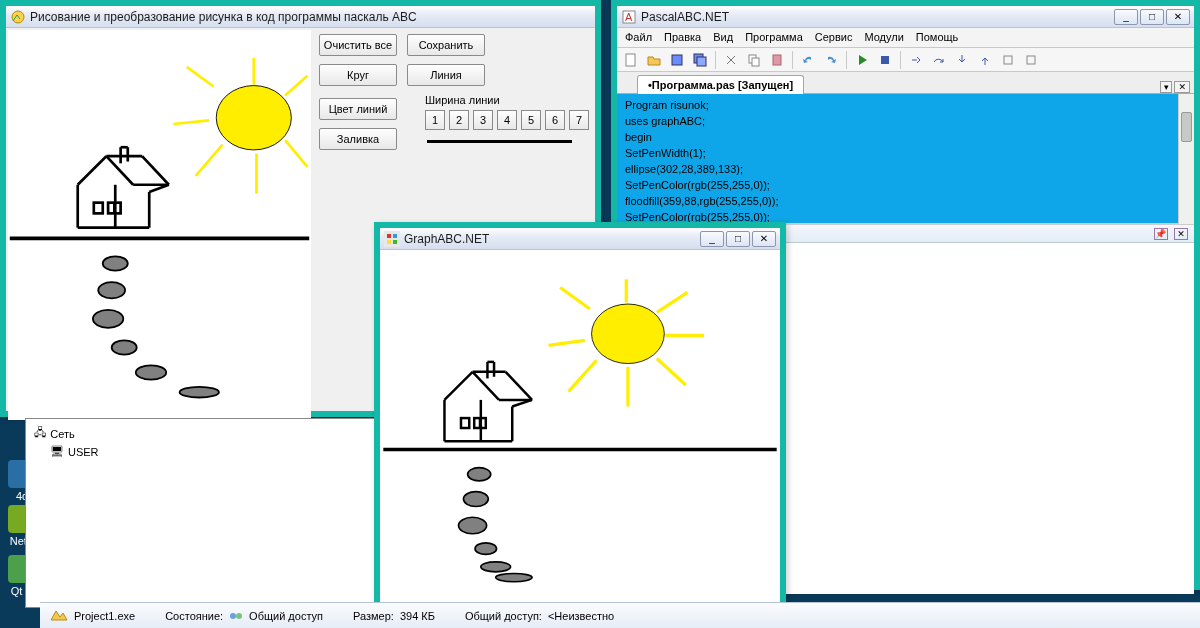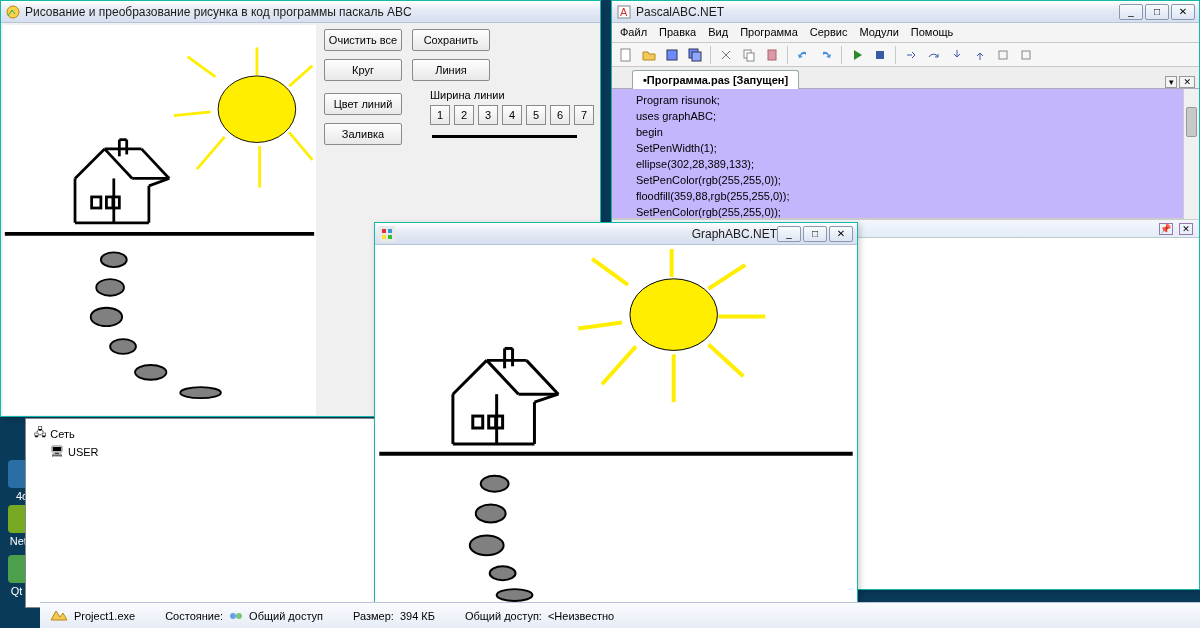--- a/index.html
+++ b/index.html
@@ -1,19 +1,19 @@
 <!DOCTYPE html>
 <html><head>
 <meta charset="utf-8">
 <style>
   * { box-sizing: border-box; margin: 0; padding: 0; font-family: Tahoma, Arial, sans-serif; font-size: 11px; }
   body { width: 1200px; height: 628px; background: #0a3a5a; position: relative; overflow: hidden; }
 
   
-  .window { position: absolute; background: #f0f0f0; border: 1px solid #14b8a6; box-shadow: 2px 2px 6px rgba(0,0,0,.2); }
+  .window { position: absolute; background: #f0f0f0; border: 6px solid #14b8a6; box-shadow: 2px 2px 6px rgba(0,0,0,.2); }
   .window-title { height: 22px; background: linear-gradient(#ffffff,#e6ebf5 40%,#d6dff0); display:flex; align-items:center; padding: 0 4px; border-bottom:1px solid #b7c3d6;}
   .window-title .t { flex:1; padding-left:4px; color:#1b1b1b; font-size:12px; white-space:nowrap; overflow:hidden; text-overflow:ellipsis;}
   .winbtns { display:flex; gap:2px; }
   .winbtn { width:24px; height:16px; background:linear-gradient(#f8fafd,#dde6f4); border:1px solid #8a97ad; border-radius:2px; display:flex; align-items:center; justify-content:center; cursor:default; font-size:10px; line-height:1;}
   .winbtn.close{}
   .icon16 { width:16px; height:16px; display:inline-block; }
 
   
   #draw-app { left:0; top:0; width:601px; height:417px; }
   #draw-app .body { display:flex; height:calc(100% - 22px); background:#f0f0f0; }
@@ -30,30 +30,30 @@
   
   #ide { left:611px; top:0; width:589px; height:590px; }
   #ide .menu { height:20px; background:#f4f4f4; border-bottom:1px solid #c9c9c9; display:flex; gap:12px; padding:3px 8px;}
   #ide .menu span { cursor:default; }
   #ide .toolbar { height:24px; background:#f6f6f6; border-bottom:1px solid #c9c9c9; padding:2px 4px; display:flex; gap:3px; align-items:center;}
   .tbtn { width:20px; height:20px; border:1px solid transparent; border-radius:2px; display:flex; align-items:center; justify-content:center; cursor:default;}
   .tbtn svg { display:block;}
   .tsep { width:1px; height:18px; background:#c9c9c9; margin:0 2px;}
   #ide .tabbar { height:22px; background:#eee; border-bottom:1px solid #aab; display:flex; align-items:flex-end; padding-left:20px; justify-content:space-between;}
   .tab { background:#fff; border:1px solid #9aa; border-bottom:none; padding:3px 10px; font-weight:bold; font-size:11px; border-radius:3px 3px 0 0; margin-bottom:-1px;}
-  #ide .editor { background:#c4b5fd; height:130px; border-bottom:1px solid #ccc; padding:4px 24px; font-family:"Courier New",monospace; font-size:12px; line-height:15px; white-space:pre; overflow:auto; position:relative;}
+  #ide .editor { background:#0ea5e9; height:130px; border-bottom:1px solid #ccc; padding:4px 8px; font-family:"Courier New",monospace; font-size:12px; line-height:15px; white-space:pre; overflow:auto; position:relative;}
   #ide .editor-wrap { position:relative; }
   #ide .vscroll { position:absolute; right:0; top:0; bottom:0; width:16px; background:#f0f0f0; border-left:1px solid #ccc;}
   #ide .vscroll .thumb { position:absolute; left:2px; right:2px; top:18px; height:30px; background:#c8c8c8; border:1px solid #9a9a9a; border-radius:2px;}
   #ide .bottompanel { height:370px; background:#fff; border-top:1px solid #ccc; position:relative;}
   #ide .bphead { height:18px; background:linear-gradient(#f4f7fc,#e4ecf7); border-bottom:1px solid #bcc; display:flex; align-items:center; justify-content:flex-end; padding:0 6px; gap:6px;}
   .smx { width:14px; height:12px; border:1px solid #97a; font-size:9px; display:flex; align-items:center; justify-content:center;}
 
   
-  #gfx { left:374px; top:222px; width:484px; height:390px; z-index:5;text-align:right;}
+  #gfx { left:374px; top:222px; width:412px; height:390px; z-index:5;}
   #gfx .body { background:#fff; height:calc(100% - 22px); }
   #gfx-canvas { width:100%; height:100%; }
 
   
   #explorer { position:absolute; left:25px; top:418px; width:350px; height:190px; background:#fff; border:1px solid #888; z-index:1;}
   #explorer .tree { padding:4px 8px; font-size:11px;}
   #explorer .tree .row { display:flex; align-items:center; gap:4px; padding:1px 0;}
 
   
   #statusbar { position:absolute; left:40px; right:0; bottom:0; height:26px; background:linear-gradient(#fafcff,#e6ecf5); border-top:1px solid #b7c3d6; display:flex; align-items:center; gap:30px; padding:0 10px; font-size:11px; z-index:20;}

